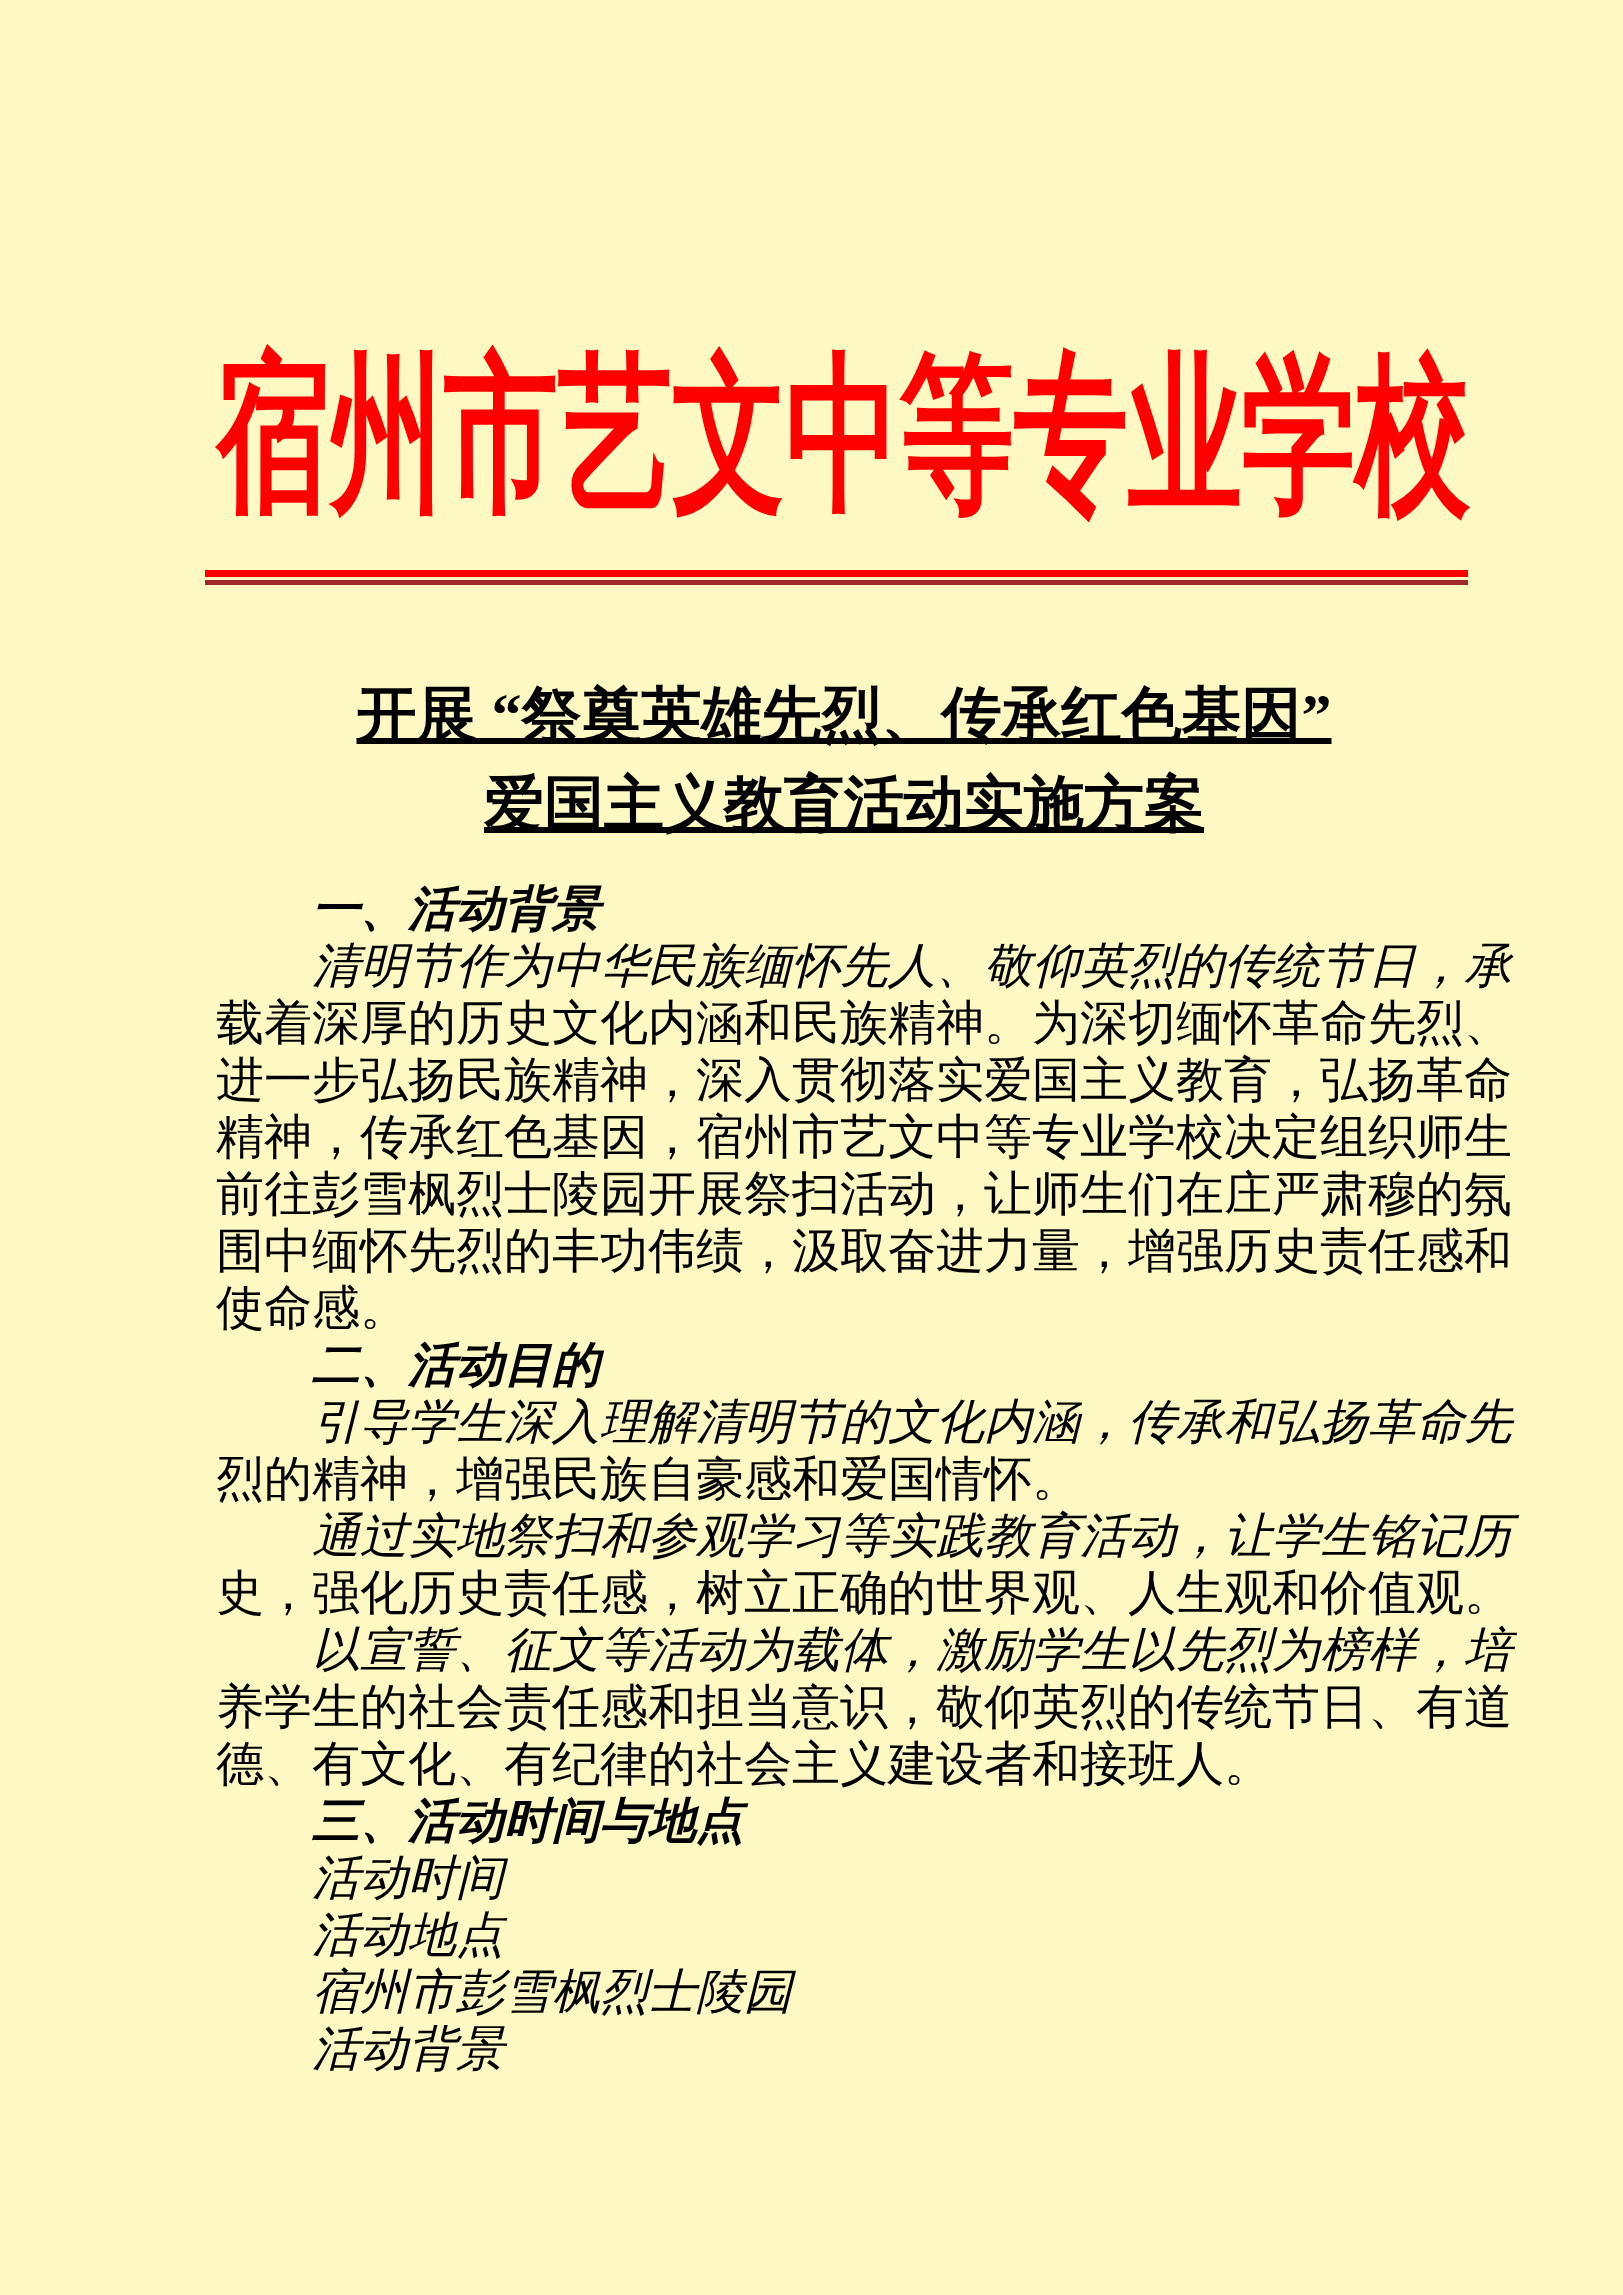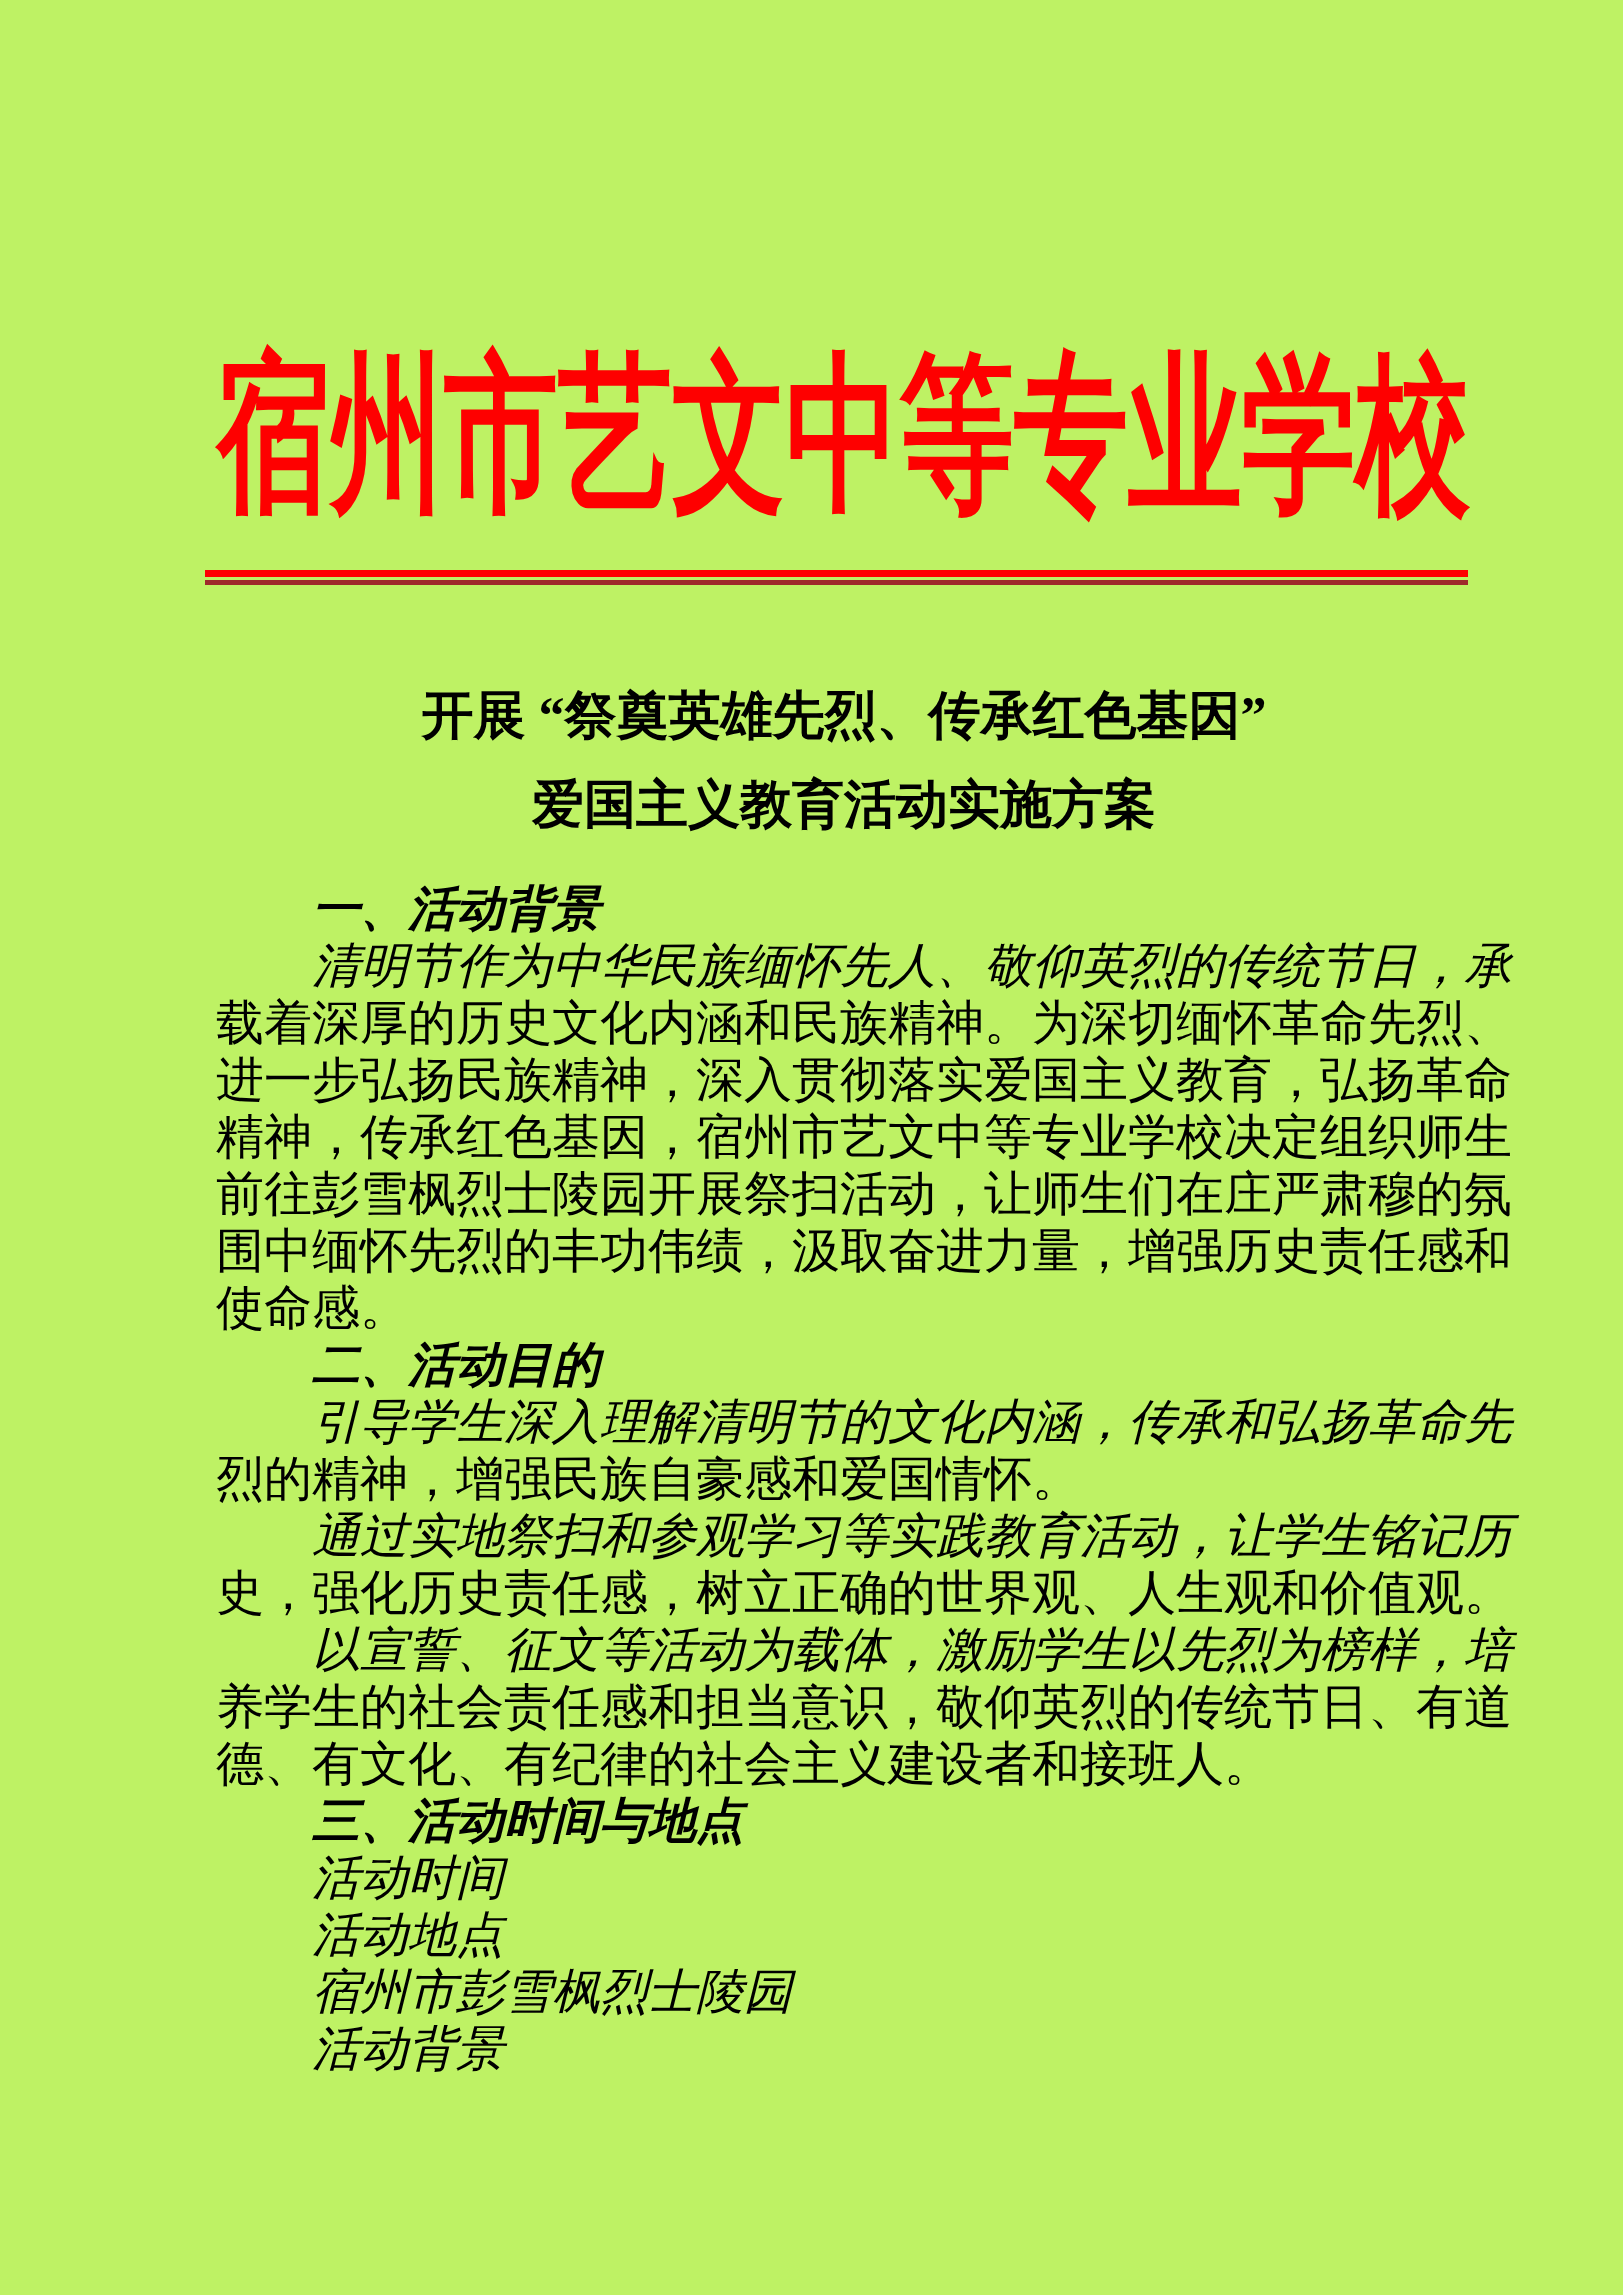--- a/index.html
+++ b/index.html
@@ -4,21 +4,21 @@
 <style>
   html, body {
     margin: 0;
     padding: 0;
     background: #ffffff;
   }
   .page {
     position: relative;
     width: 1623px;
     height: 2295px;
-    background: #bef264;
+    background: #fef9c3;
     color: #000000;
     font-family: "Liberation Serif", "DejaVu Serif", serif;
     overflow: hidden;
   }
 
   
   .letterhead {
     position: absolute;
     top: 350px;
     left: 216px;
@@ -47,23 +47,24 @@
   .divider-thin  { height: 4.6px; }
 
   
   .doc-title {
     position: absolute;
     top: 671px;
     left: 216px;
     width: 1256px;
     text-align: center;
     font-weight: bold;
-    font-size: 52px;
+    font-size: 60px;
     line-height: 89px;
     white-space: nowrap;
+    text-decoration: underline;
   }
 
   
   .body-text {
     position: absolute;
     top: 880px;
     left: 216px;
     width: 1256px;
     font-size: 48px;
     line-height: 57px;

